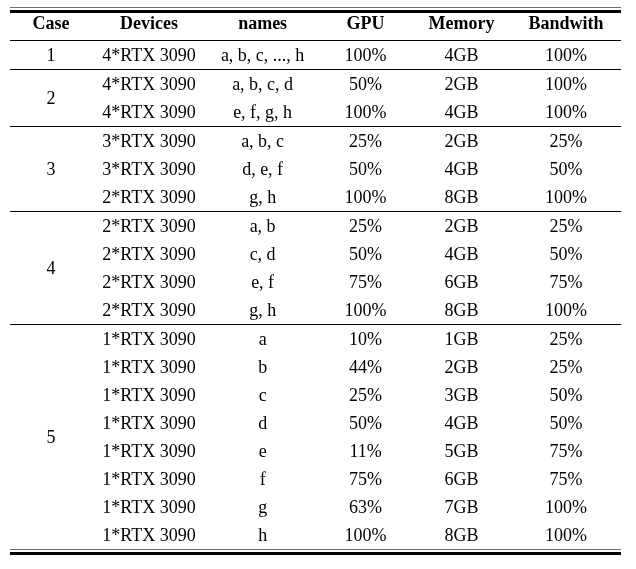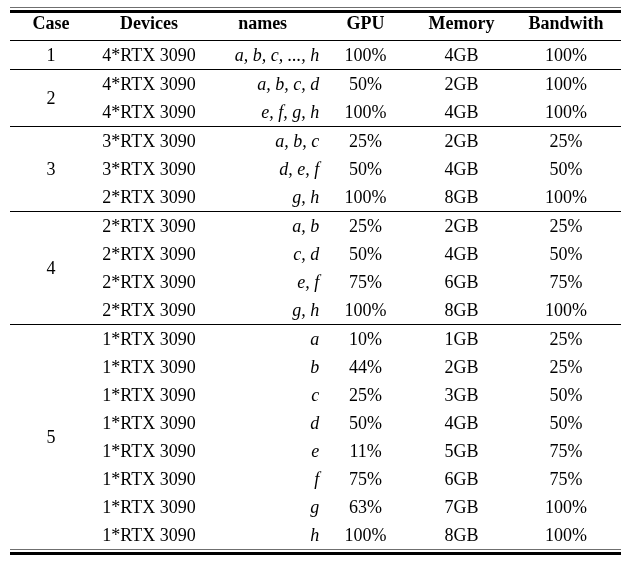--- a/index.html
+++ b/index.html
@@ -49,22 +49,20 @@
     text-align: center;
     vertical-align: middle;
     height: 28px;
     padding: 0;
     line-height: 28px;
   }
   tbody + tbody {
     border-top: 1.5px solid #000000;
   }
   td.cell-names {
-    font-style: italic;
-    text-align: right;
   }
   td.cell-case {
     vertical-align: middle;
   }
 </style>
 </head>
 <body>
 
 <div class="table-wrap">
   <div class="rule-double"></div>

